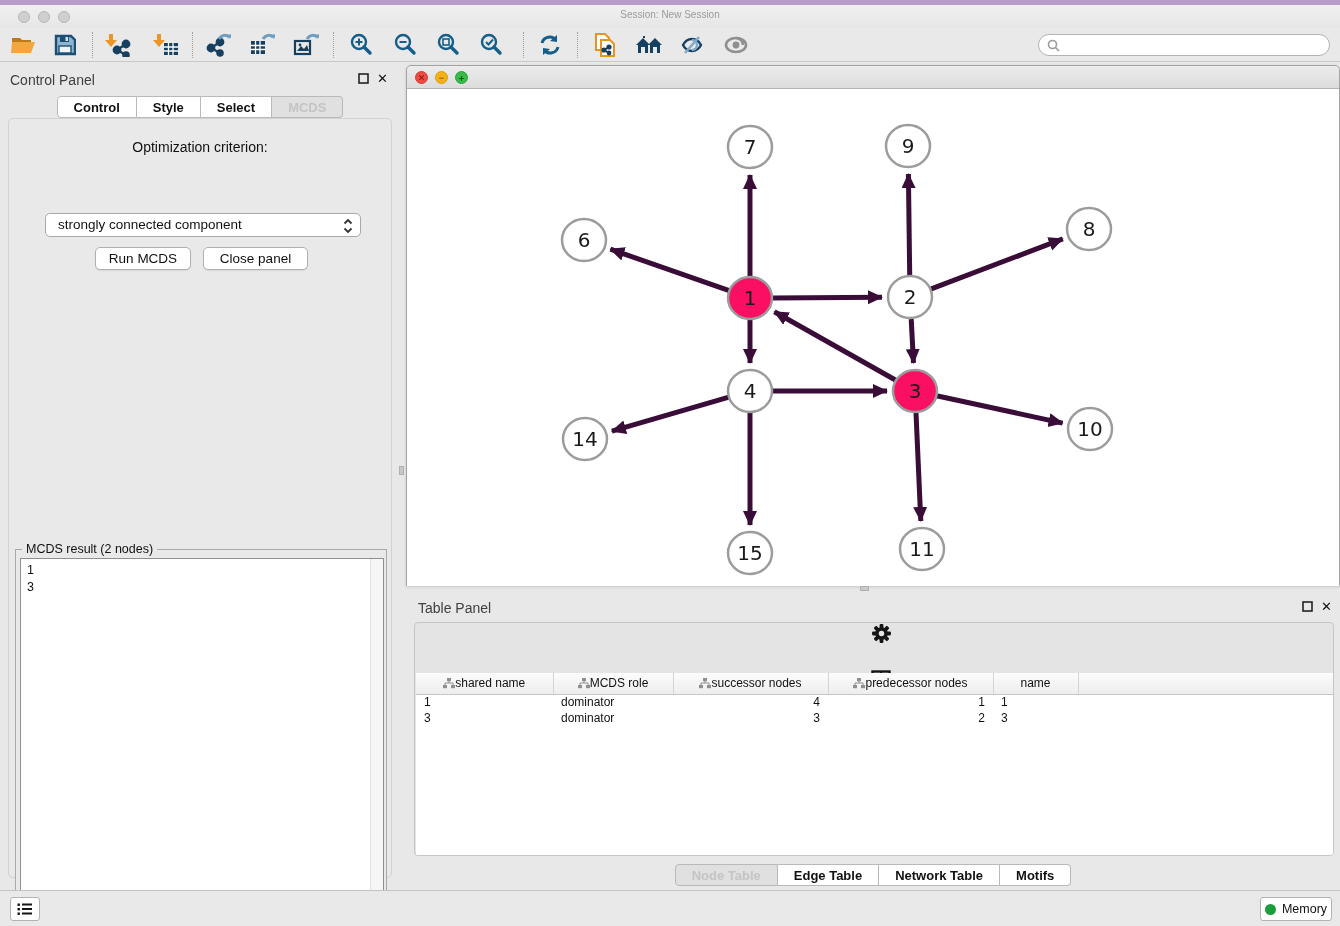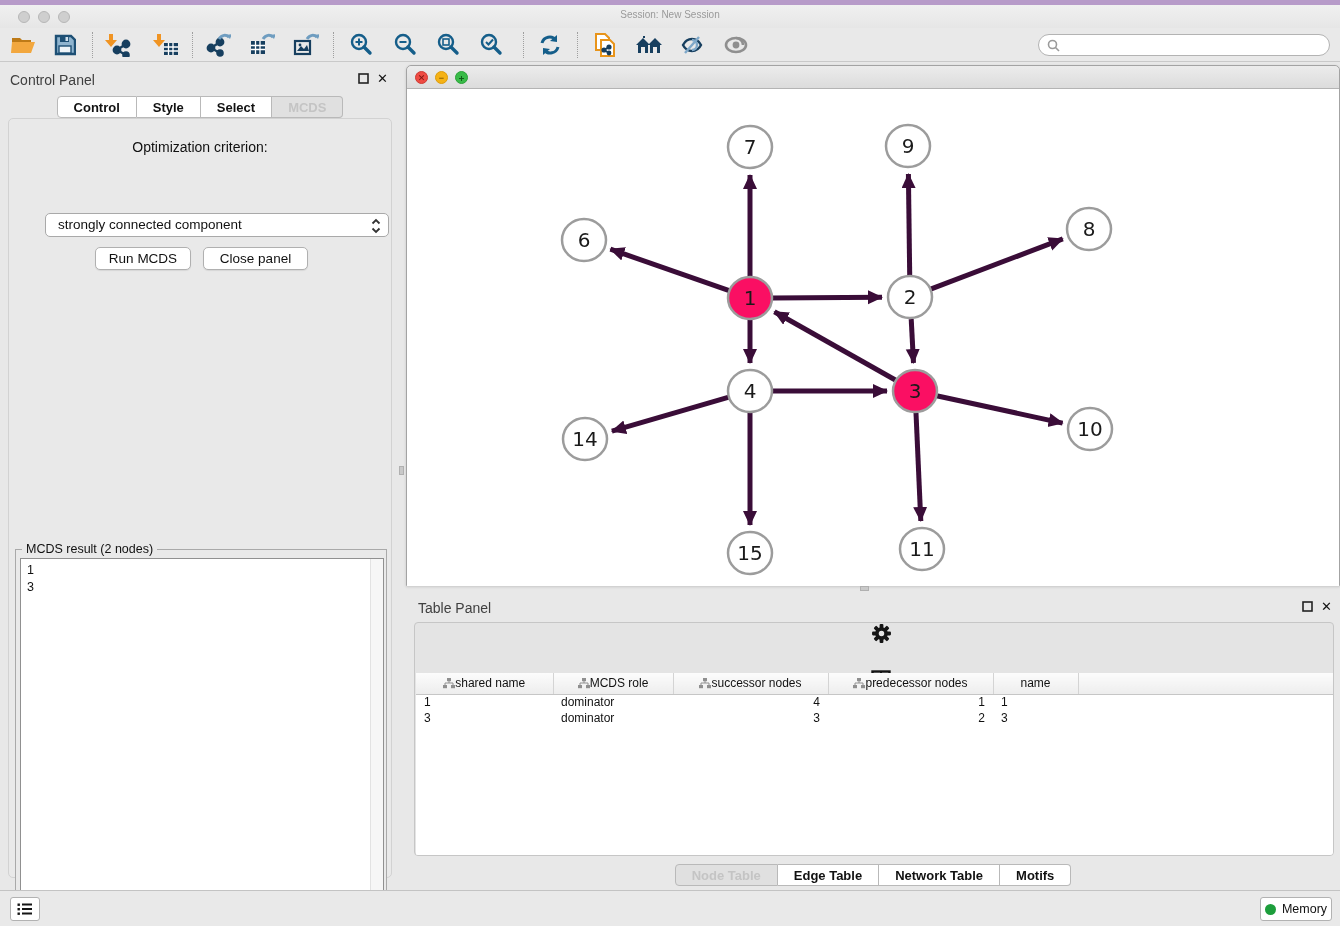--- a/index.html
+++ b/index.html
@@ -23,21 +23,21 @@
   .control-panel { position:absolute; left:0; top:62px; width:400px; height:828px; background:#e8e8e8; }
   .panel-head { position:absolute; left:10px; top:10px; font-size:14px; color:#404040; }
   .panel-btn { position:absolute; top:11px; font-size:12px; color:#111; line-height:12px; cursor:default; }
   .cp-tabs { position:absolute; left:0; top:34px; width:400px; display:flex; justify-content:center; }
   .tab { height:22px; line-height:21px; padding:0 16px; font-size:13px; font-weight:600; background:#fff; border:1px solid #b9b9b9; border-left:none; color:#111; }
   .tab:first-child { border-left:1px solid #b9b9b9; border-radius:4px 0 0 4px; }
   .tab:last-child { border-radius:0 4px 4px 0; }
   .tab.active { background:#e0e0e0; color:#c4c4c4; }
   .cp-body { position:absolute; left:8px; top:56px; width:384px; height:760px; background:#e9e9e9; border:1px solid #d2d2d2; border-radius:5px; }
   .opt-label { position:absolute; left:0; width:100%; top:20px; text-align:center; font-size:14px; color:#111; }
-  .dropdown { position:absolute; left:36px; top:94px; width:344px; height:24px; background:#fff; border:1px solid #a9a9a9; border-radius:5px; font-size:13.5px; color:#111; line-height:22px; padding-left:12px; }
+  .dropdown { position:absolute; left:36px; top:94px; width:316px; height:24px; background:#fff; border:1px solid #a9a9a9; border-radius:5px; font-size:13.5px; color:#111; line-height:22px; padding-left:12px; }
   .dd-arrows { position:absolute; right:7px; top:3px; }
   .cp-btn { position:absolute; top:128px; height:23px; background:#fff; border:1px solid #b0b0b0; border-radius:5px; font-size:13.5px; color:#111; text-align:center; line-height:21px; box-shadow:0 1px 1px rgba(0,0,0,.08); }
   .result-box { position:absolute; left:6px; top:430px; width:372px; height:384px; border:1px solid #a9a9a9; background:#e9e9e9; }
   .result-legend { position:absolute; left:6px; top:-8px; background:#e9e9e9; padding:0 4px; font-size:12.5px; color:#111; }
   .result-area { position:absolute; left:4px; top:8px; width:364px; height:368px; background:#fff; border:1px solid #909090; }
   .result-text { position:absolute; left:6px; top:3px; font-size:12.5px; line-height:17px; color:#111; white-space:pre-line; }
   .result-scroll { position:absolute; right:0; top:0; width:13px; height:100%; background:#f6f6f6; border-left:1px solid #e2e2e2; }
 
   
   .net-window { position:absolute; left:406px; top:65px; width:934px; height:521px; border:1px solid #a3a3a3; border-radius:5px 5px 0 0; box-shadow:0 1px 3px rgba(0,0,0,.15); }

